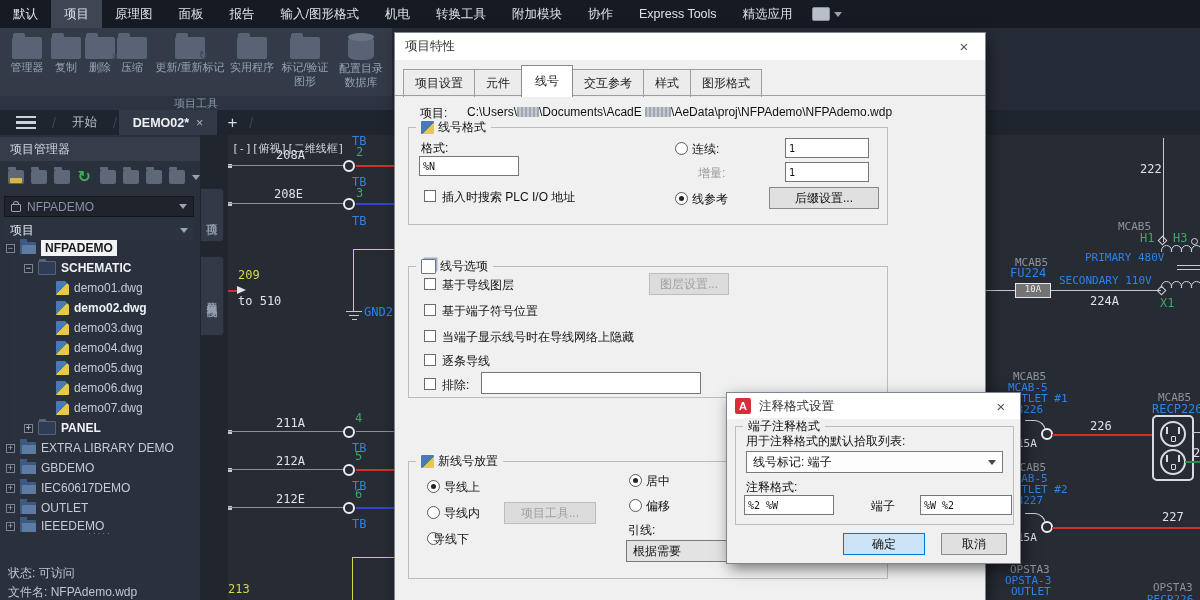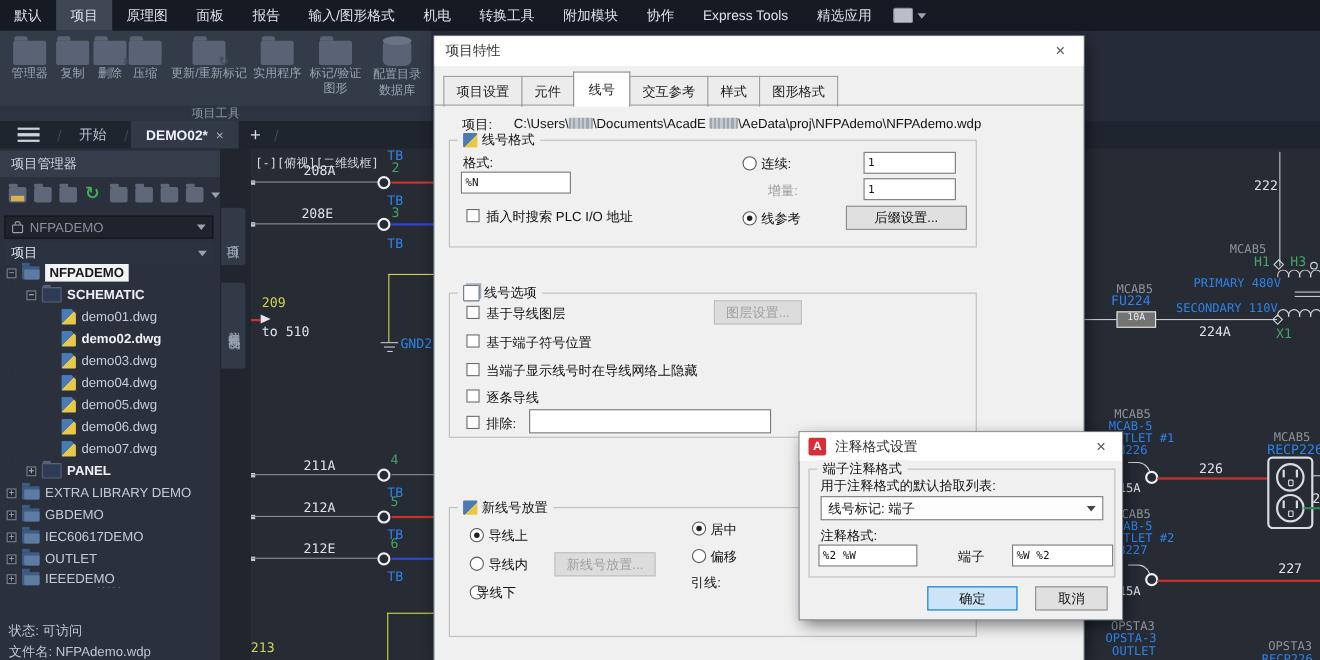--- a/index.html
+++ b/index.html
@@ -402,21 +402,21 @@
     <span class="ringsm" style="left:206px;top:103px;"></span>
     <div class="bumps" style="left:176px;top:110px;width:40px;">
         <i></i>
         <i></i>
         <i></i>
         <i></i>
       </div>
     <span class="cad c-blue sm" style="left:100px;top:117px;">PRIMARY 480V</span>
     <div class="gline" style="left:192px;top:130px;width:24px;"></div>
     <div class="gline" style="left:192px;top:134px;width:24px;"></div>
-    <span class="cad c-blue sm" style="left:84px;top:140px;">SECONDARY 110V</span>
+    <span class="cad c-blue sm" style="left:74px;top:140px;">SECONDARY 110V</span>
     <div class="bumps" style="left:176px;top:146px;width:40px;">
         <i></i>
         <i></i>
         <i></i>
         <i></i>
       </div>
 
     <span class="cad c-gray sm" style="left:30px;top:122px;">MCAB5</span>
     <span class="cad c-blue" style="left:25px;top:132px;">FU224</span>
     <div class="wire w-white" style="left:0;top:155px;width:176px;"></div>
@@ -536,26 +536,29 @@
       <span class="grp-legend">
         <span class="micro-ico"></span>
         <span>新线号放置</span>
       </span>
       <span class="rdo sel" style="left:18px;top:18px;"></span>
       <span class="dlbl" style="left:35px;top:17px;">导线上</span>
       <span class="rdo" style="left:18px;top:44px;"></span>
       <span class="dlbl" style="left:35px;top:43px;">导线内</span>
       <span class="rdo" style="left:18px;top:70px;"></span>
       <span class="dlbl" style="left:24px;top:69px;">导线下</span>
-      <div class="dbtn dis" style="left:95px;top:40px;width:92px;height:22px;">新线号放置...</div>
+      <div class="dbtn dis" style="left:95px;top:40px;width:92px;height:22px;">项目工具...</div>
       <span class="rdo sel" style="left:220px;top:12px;"></span>
       <span class="dlbl" style="left:237px;top:11px;">居中</span>
       <span class="rdo" style="left:220px;top:37px;"></span>
       <span class="dlbl" style="left:237px;top:36px;">偏移</span>
       <span class="dlbl" style="left:219px;top:60px;">引线:</span>
+      <div class="dcombo" style="left:217px;top:78px;width:150px;height:22px;">
+        <span>根据需要</span>
+      </div>
     </div>
   </div>
 
   <div class="dlg" style="left:727px;top:393px;width:293px;height:170px;z-index:20;">
     <div class="dlg-title" style="height:26px;padding:0 8px;">
       <span class="alogo" style="margin-right:8px;">A</span>
       <span>注释格式设置</span>
       <span class="dlg-x">×</span>
     </div>
 

